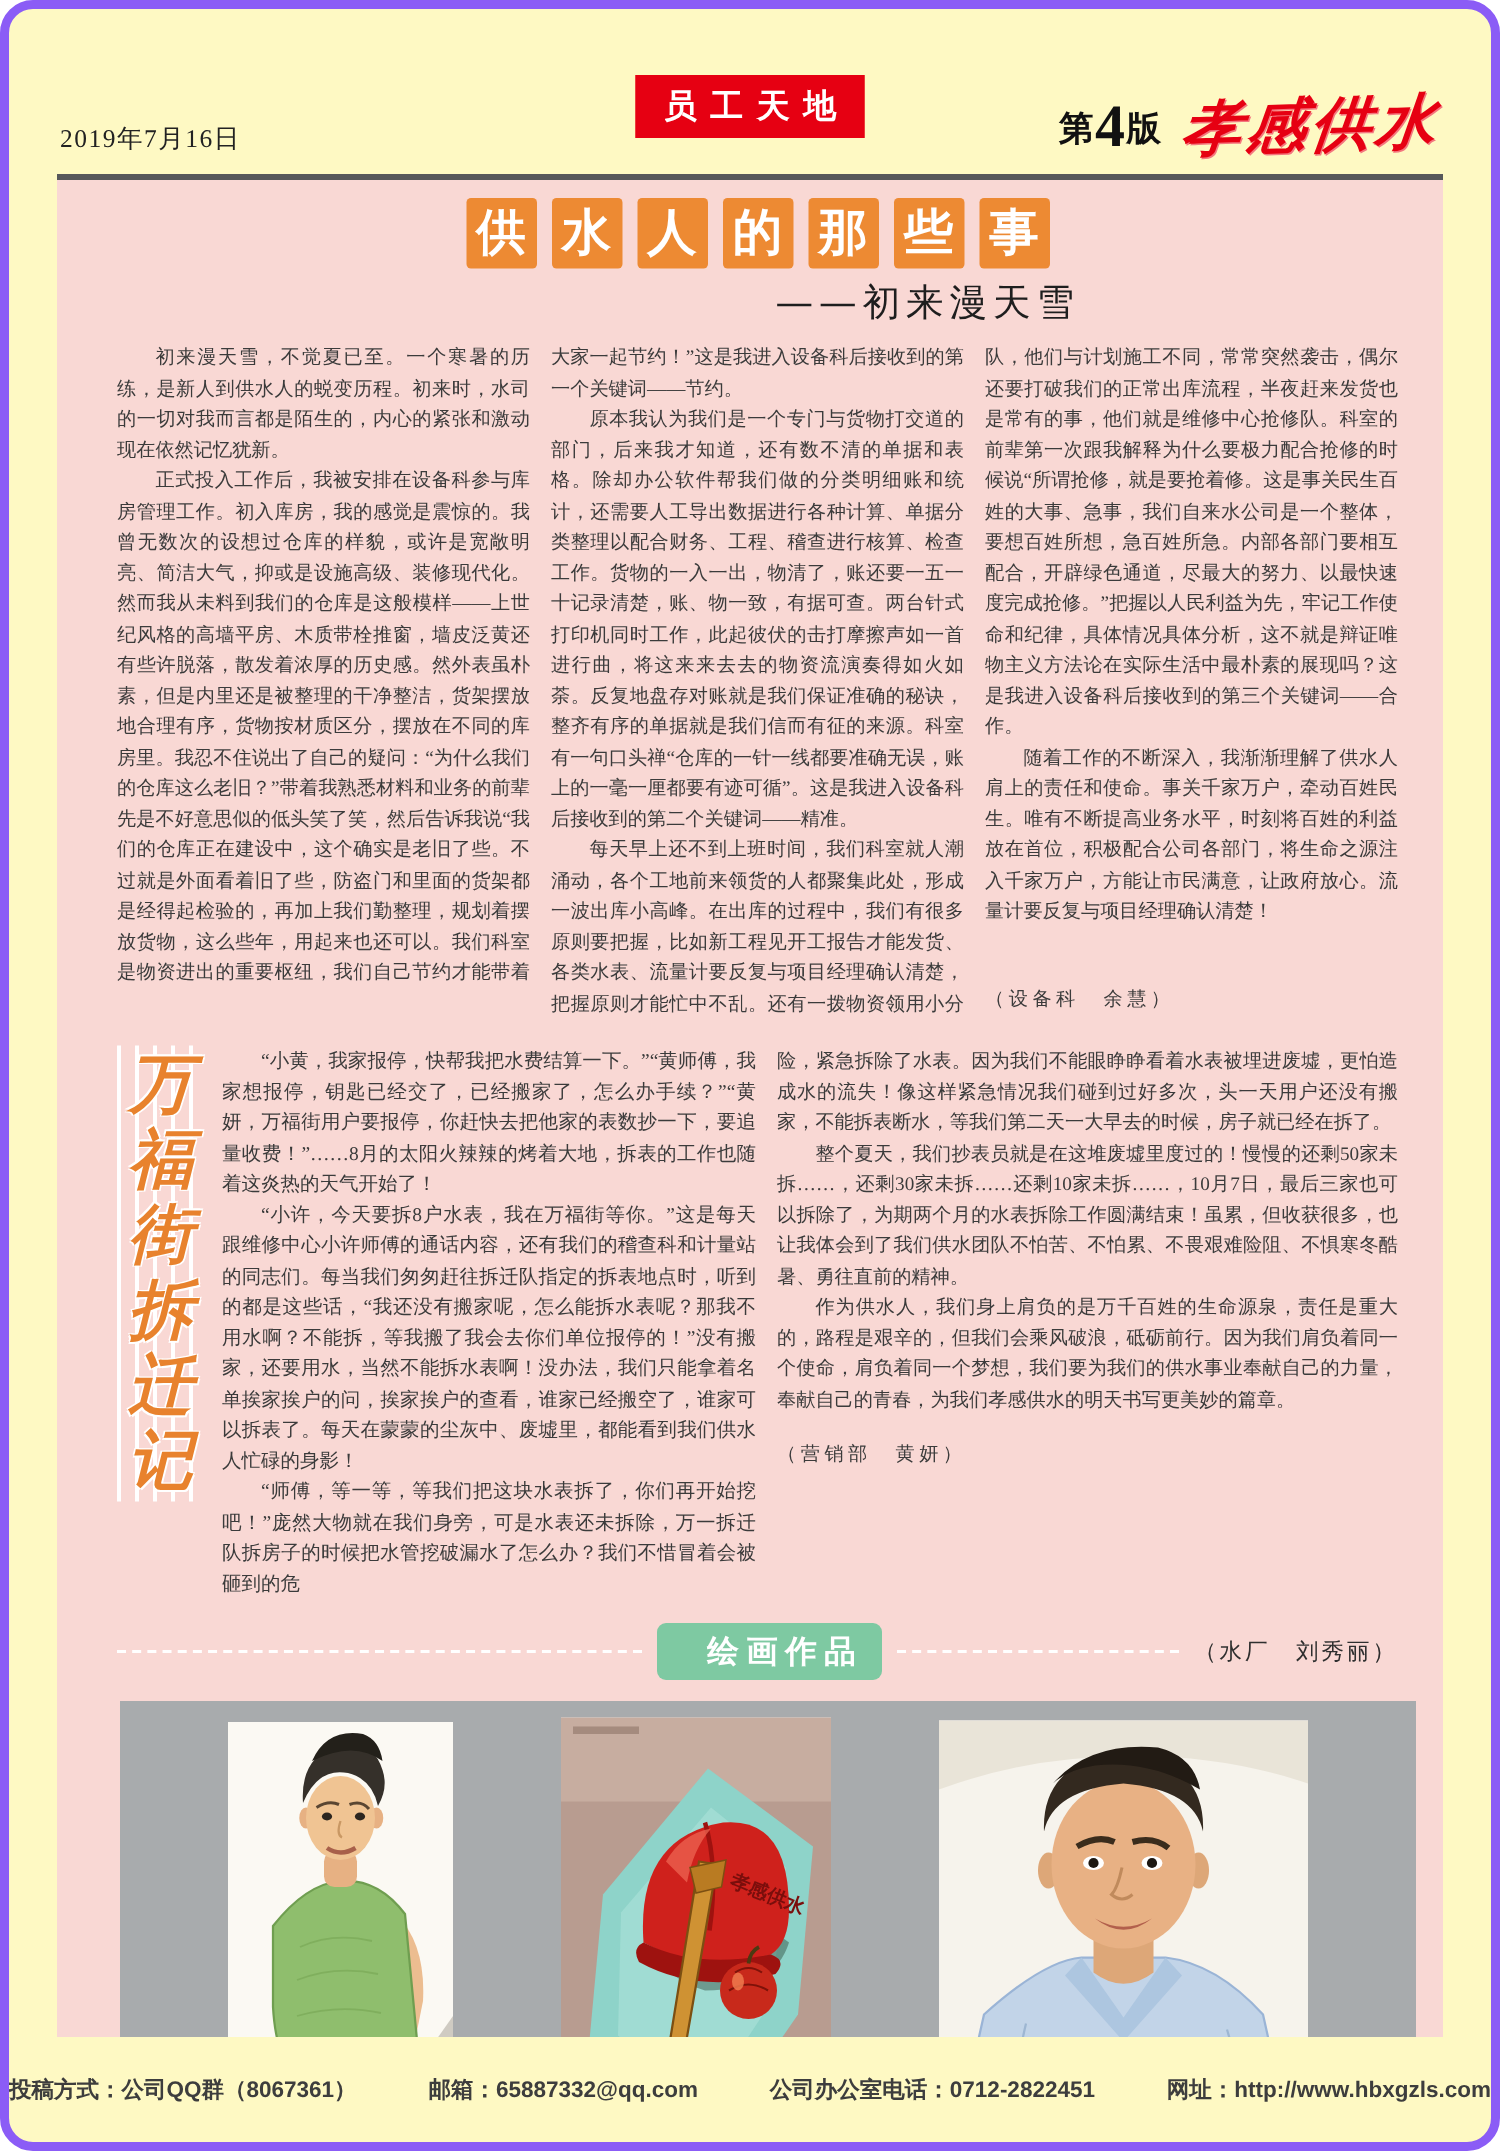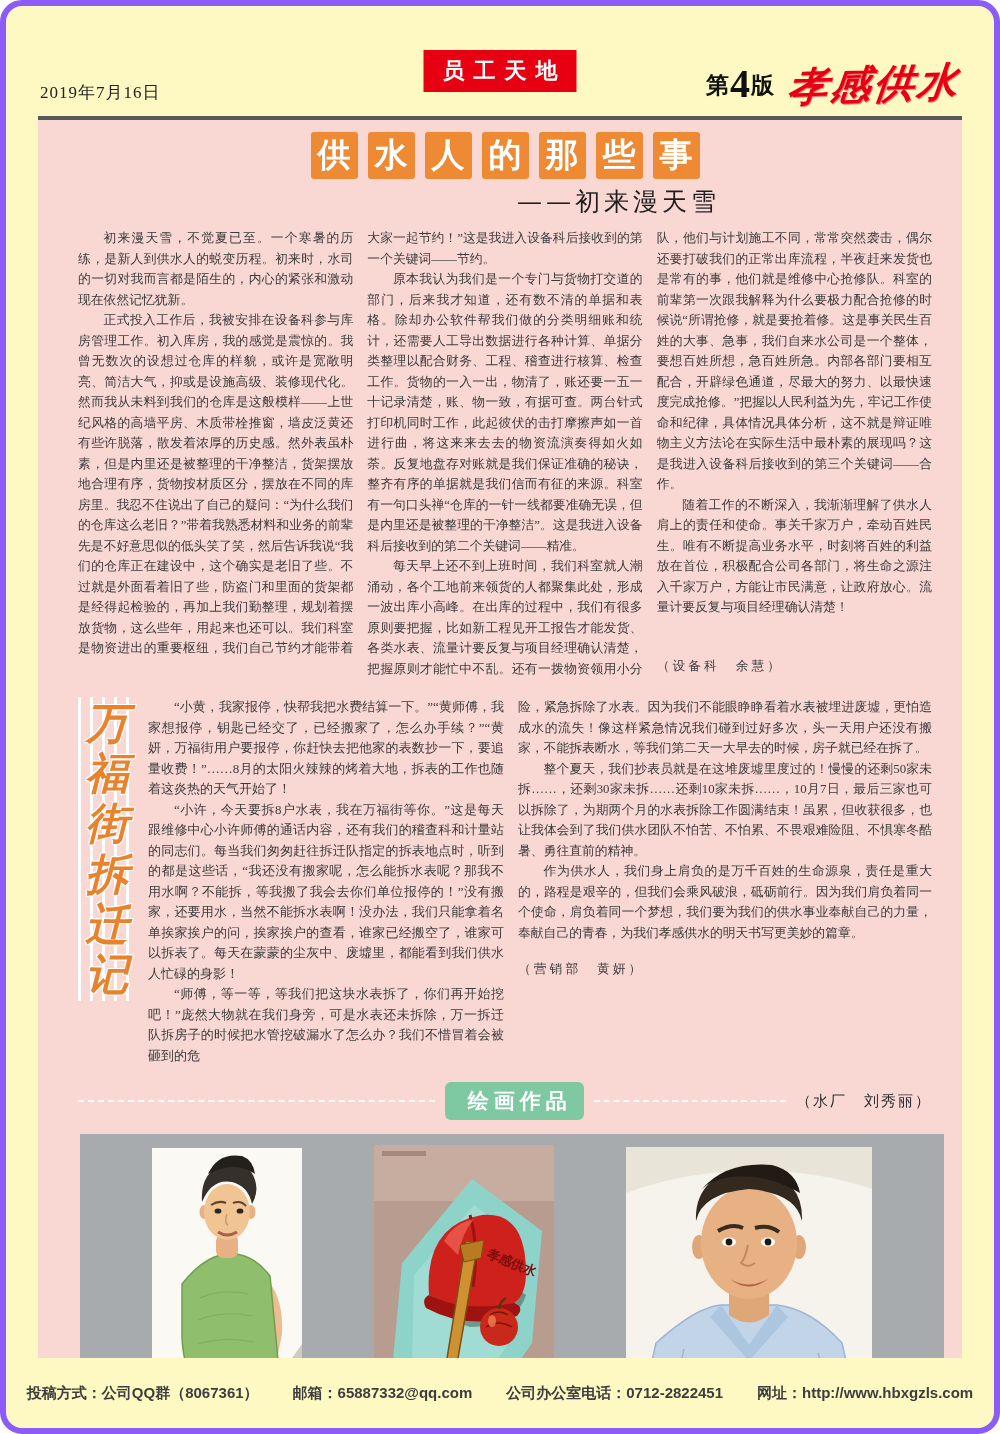--- a/index.html
+++ b/index.html
@@ -46,29 +46,29 @@
          text-shadow:-1px -1px 0 #fff,1px -1px 0 #fff,-1px 1px 0 #fff,1px 1px 0 #fff;}
   .a2-left{width:356px;text-align:justify;font-size:13px;line-height:20.5px;color:#3b3b3b;}
   .a2-right{flex:1;margin-left:14px;text-align:justify;font-size:12.8px;line-height:20.5px;color:#3b3b3b;}
   .a2-right .list .para:first-child{text-indent:0;}
   .a2-byline{margin-top:16px;}
   
   .divider{margin-top:16px;display:flex;align-items:center;gap:10px;}
   .dash{border-top:2px dashed #ffffff;height:0;}
   .dash.d1{flex:1.15;} .dash.d2{flex:0.62;}
   .gallery-badge{background:#7ec9a2;color:#fff;font-family:"Liberation Sans",sans-serif;
-                 font-weight:bold;font-size:21px;letter-spacing:5px;padding:5px 12px 5px 23px;
+                 font-weight:bold;font-size:21px;letter-spacing:5px;padding:5px 12px 5px 34px;
                  border-radius:6px;}
   .credit{font-size:15px;color:#2f2f2f;letter-spacing:2px;font-family:"DejaVu Serif",serif;}
   
   .gallery{margin:14px -12px 0 2px;height:312px;background:#a8abad;display:flex;
            align-items:center;justify-content:space-evenly;}
   .gallery svg{display:block;background:#fbf9f3;}
   
-  .footer{height:70px;display:flex;align-items:center;justify-content:center;gap:34px;
+  .footer{height:70px;display:flex;align-items:center;justify-content:space-between;gap:34px;
           font-family:"Liberation Sans",sans-serif;font-size:15px;font-weight:bold;color:#3d3d3d;}
 </style>
 </head>
 <body>
 
 <div class="sheet">
 
   <header class="masthead">
     <span class="pub-date">2019年7月16日</span>
     <span class="section-badge">员工天地</span>
@@ -92,21 +92,21 @@
           <span class="sq">些</span>
           <span class="sq">事</span>
         </div>
       <div class="subtitle">——初来漫天雪</div>
     </div>
 
     <section class="article1">
       <div class="list">
           <p class="para">初来漫天雪，不觉夏已至。一个寒暑的历练，是新人到供水人的蜕变历程。初来时，水司的一切对我而言都是陌生的，内心的紧张和激动现在依然记忆犹新。</p>
           <p class="para">正式投入工作后，我被安排在设备科参与库房管理工作。初入库房，我的感觉是震惊的。我曾无数次的设想过仓库的样貌，或许是宽敞明亮、简洁大气，抑或是设施高级、装修现代化。然而我从未料到我们的仓库是这般模样——上世纪风格的高墙平房、木质带栓推窗，墙皮泛黄还有些许脱落，散发着浓厚的历史感。然外表虽朴素，但是内里还是被整理的干净整洁，货架摆放地合理有序，货物按材质区分，摆放在不同的库房里。我忍不住说出了自己的疑问：“为什么我们的仓库这么老旧？”带着我熟悉材料和业务的前辈先是不好意思似的低头笑了笑，然后告诉我说“我们的仓库正在建设中，这个确实是老旧了些。不过就是外面看着旧了些，防盗门和里面的货架都是经得起检验的，再加上我们勤整理，规划着摆放货物，这么些年，用起来也还可以。我们科室是物资进出的重要枢纽，我们自己节约才能带着大家一起节约！”这是我进入设备科后接收到的第一个关键词——节约。</p>
-          <p class="para">原本我认为我们是一个专门与货物打交道的部门，后来我才知道，还有数不清的单据和表格。除却办公软件帮我们做的分类明细账和统计，还需要人工导出数据进行各种计算、单据分类整理以配合财务、工程、稽查进行核算、检查工作。货物的一入一出，物清了，账还要一五一十记录清楚，账、物一致，有据可查。两台针式打印机同时工作，此起彼伏的击打摩擦声如一首进行曲，将这来来去去的物资流演奏得如火如荼。反复地盘存对账就是我们保证准确的秘诀，整齐有序的单据就是我们信而有征的来源。科室有一句口头禅“仓库的一针一线都要准确无误，但是内里还是被整理的干净整洁”。这是我进入设备科后接收到的第二个关键词——精准。</p>
+          <p class="para">原本我认为我们是一个专门与货物打交道的部门，后来我才知道，还有数不清的单据和表格。除却办公软件帮我们做的分类明细账和统计，还需要人工导出数据进行各种计算、单据分类整理以配合财务、工程、稽查进行核算、检查工作。货物的一入一出，物清了，账还要一五一十记录清楚，账、物一致，有据可查。两台针式打印机同时工作，此起彼伏的击打摩擦声如一首进行曲，将这来来去去的物资流演奏得如火如荼。反复地盘存对账就是我们保证准确的秘诀，整齐有序的单据就是我们信而有征的来源。科室有一句口头禅“仓库的一针一线都要准确无误，账上的一毫一厘都要有迹可循”。这是我进入设备科后接收到的第二个关键词——精准。</p>
           <p class="para">每天早上还不到上班时间，我们科室就人潮涌动，各个工地前来领货的人都聚集此处，形成一波出库小高峰。在出库的过程中，我们有很多原则要把握，比如新工程见开工报告才能发货、各类水表、流量计要反复与项目经理确认清楚，把握原则才能忙中不乱。还有一拨物资领用小分队，他们与计划施工不同，常常突然袭击，偶尔还要打破我们的正常出库流程，半夜赶来发货也是常有的事，他们就是维修中心抢修队。科室的前辈第一次跟我解释为什么要极力配合抢修的时候说“所谓抢修，就是要抢着修。这是事关民生百姓的大事、急事，我们自来水公司是一个整体，要想百姓所想，急百姓所急。内部各部门要相互配合，开辟绿色通道，尽最大的努力、以最快速度完成抢修。”把握以人民利益为先，牢记工作使命和纪律，具体情况具体分析，这不就是辩证唯物主义方法论在实际生活中最朴素的展现吗？这是我进入设备科后接收到的第三个关键词——合作。</p>
           <p class="para">随着工作的不断深入，我渐渐理解了供水人肩上的责任和使命。事关千家万户，牵动百姓民生。唯有不断提高业务水平，时刻将百姓的利益放在首位，积极配合公司各部门，将生命之源注入千家万户，方能让市民满意，让政府放心。流量计要反复与项目经理确认清楚！</p>
         </div>
       <p class="byline">（设备科　余慧）</p>
     </section>
 
     <section class="article2">
       <div class="vtitle">
           <span class="vchar">万</span>
           <span class="vchar">福</span>

